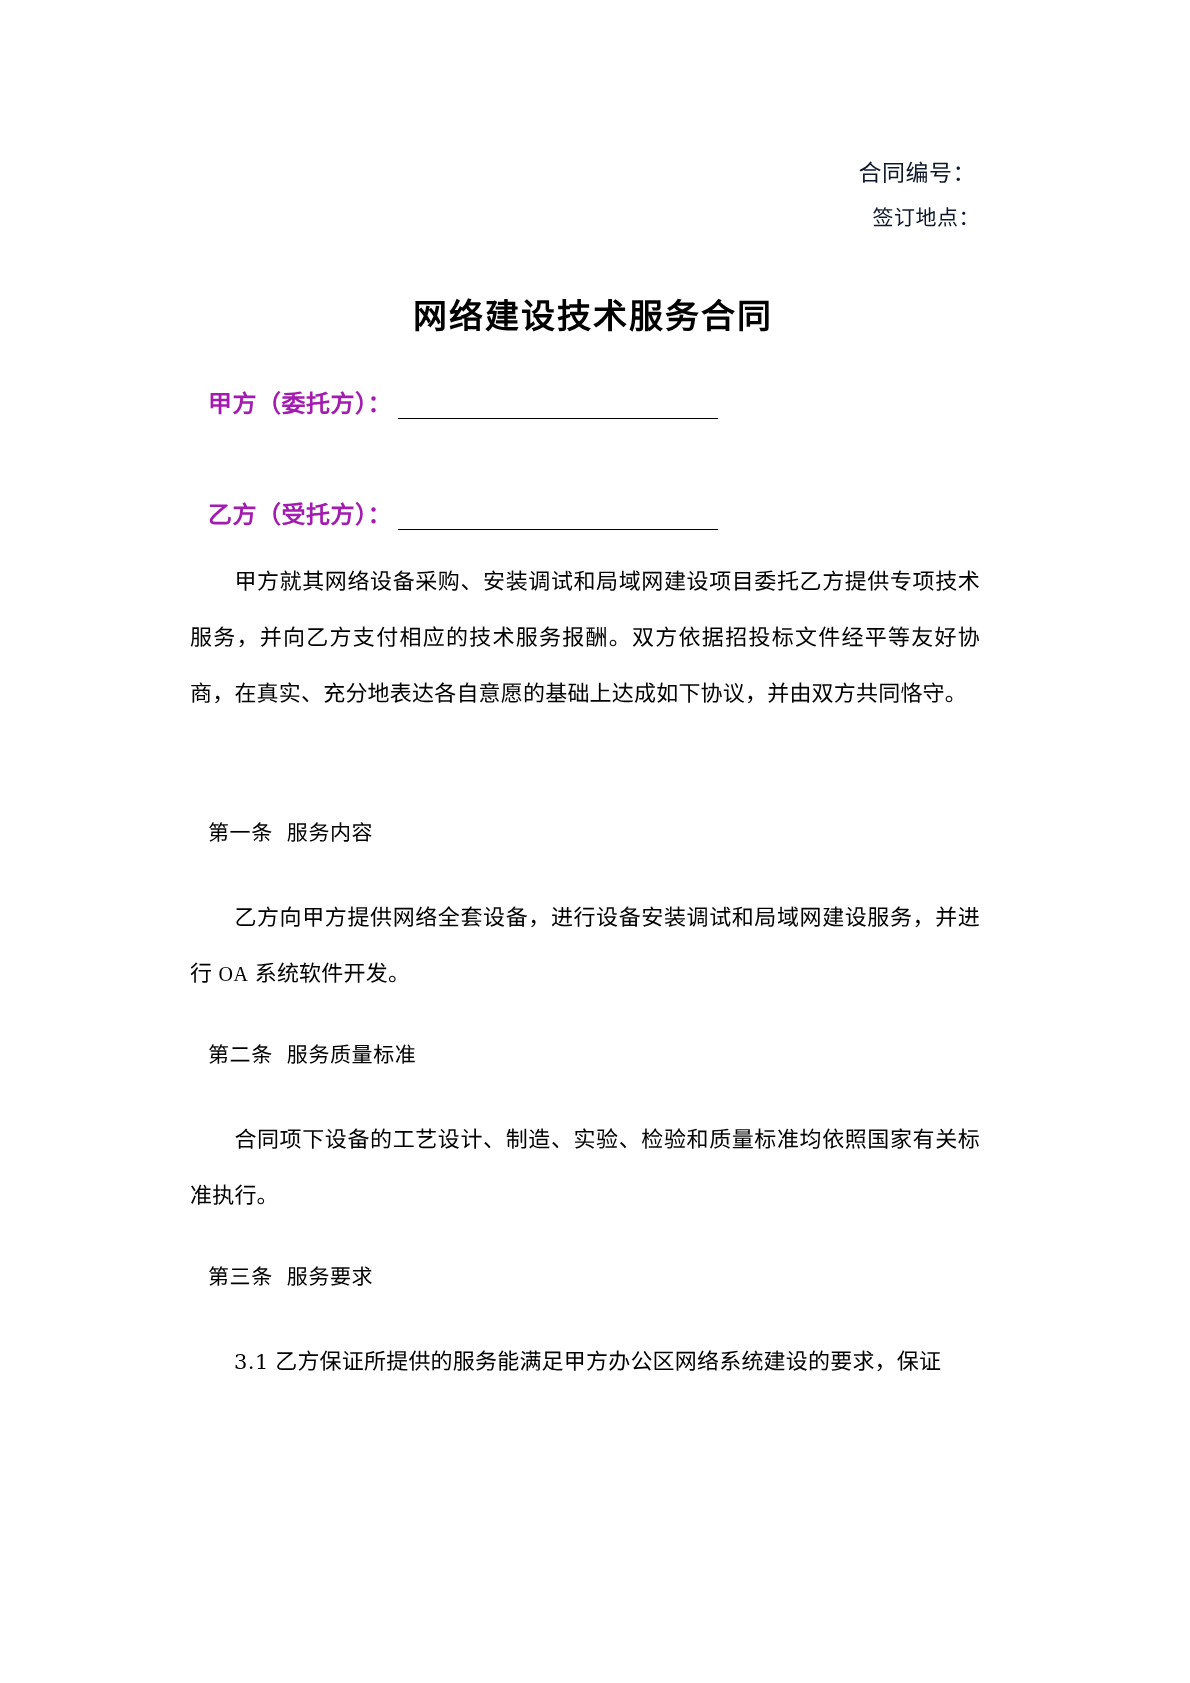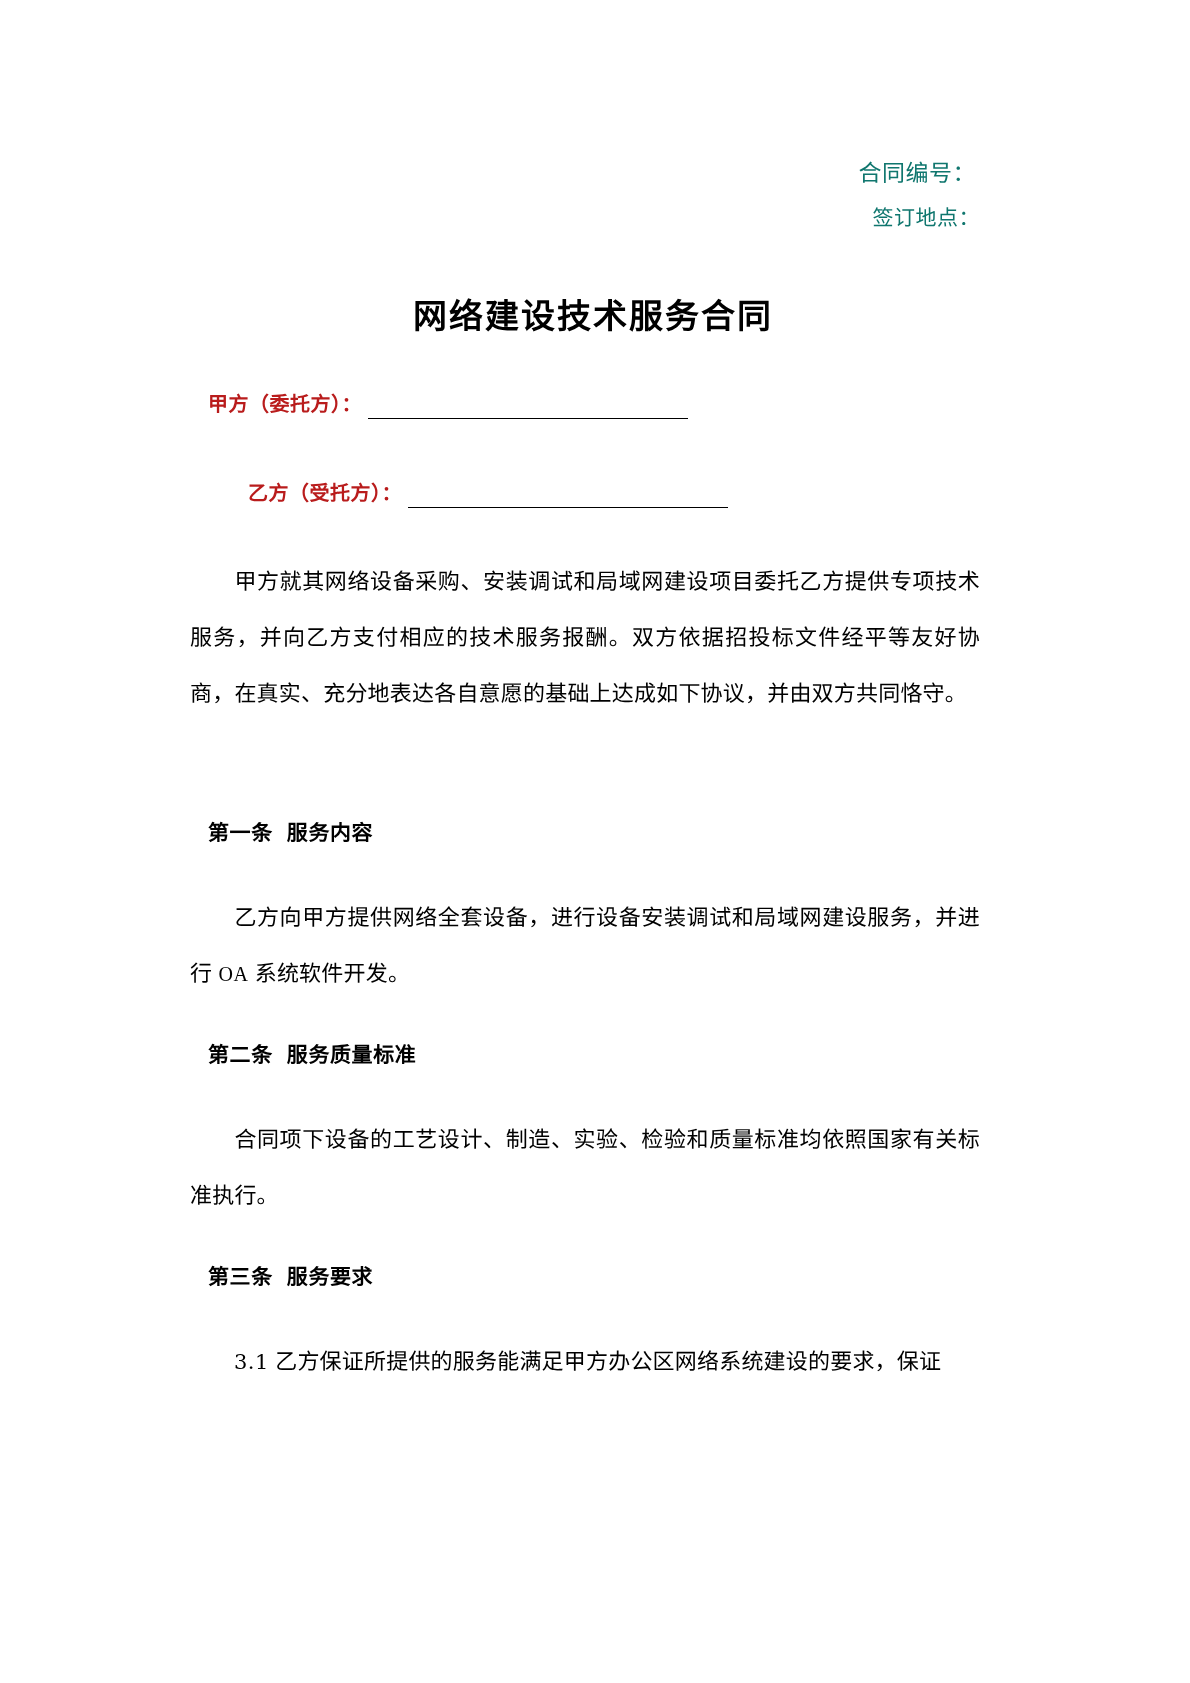--- a/index.html
+++ b/index.html
@@ -34,21 +34,21 @@
     position: absolute;
     right: 0;
     top: 150px;
     width: 520px;
     text-align: right;
   }
   .meta-line {
     font-size: 21px;
     line-height: 44px;
     letter-spacing: 0.5px;
-    color: #0f766e;
+    color: #0f172a;
     white-space: nowrap;
   }
   .meta-line.first {
     font-size: 23px;
     line-height: 46px;
     padding-right: 4px;
   }
 
   
   .doc-title {
@@ -67,27 +67,27 @@
 
   
   .party-row {
     position: absolute;
     left: 18px;
     display: flex;
     align-items: flex-end;
     white-space: nowrap;
   }
   .party-row.a { top: 389px; }
-  .party-row.b { top: 478px; margin-left: 40px; }
+  .party-row.b { top: 500px; }
   .party-label {
-    font-size: 20px;
+    font-size: 24px;
     font-weight: 700;
     letter-spacing: 0.5px;
     line-height: 30px;
-    color: #b91c1c;
+    color: #a21caf;
   }
   .party-rule {
     display: inline-block;
     width: 320px;
     border-bottom: 1.6px solid #000;
     height: 22px;
     margin-left: 6px;
   }
 
   
@@ -112,21 +112,21 @@
   .p-preamble { top: 554px; }
   .p-s1-body  { top: 890px; }
   .p-s2-body  { top: 1112px; }
   .p-s3-body  { top: 1334px; }
 
   
   .section-heading {
     position: absolute;
     left: 18px;
     font-size: 21px;
-    font-weight: 700;
+    font-weight: 400;
     letter-spacing: 0.6px;
     line-height: 30px;
     white-space: nowrap;
     color: #000;
   }
   .h-s1 { top: 818px; }
   .h-s2 { top: 1040px; }
   .h-s3 { top: 1262px; }
   .section-heading .gap { display: inline-block; width: 14px; }
 

